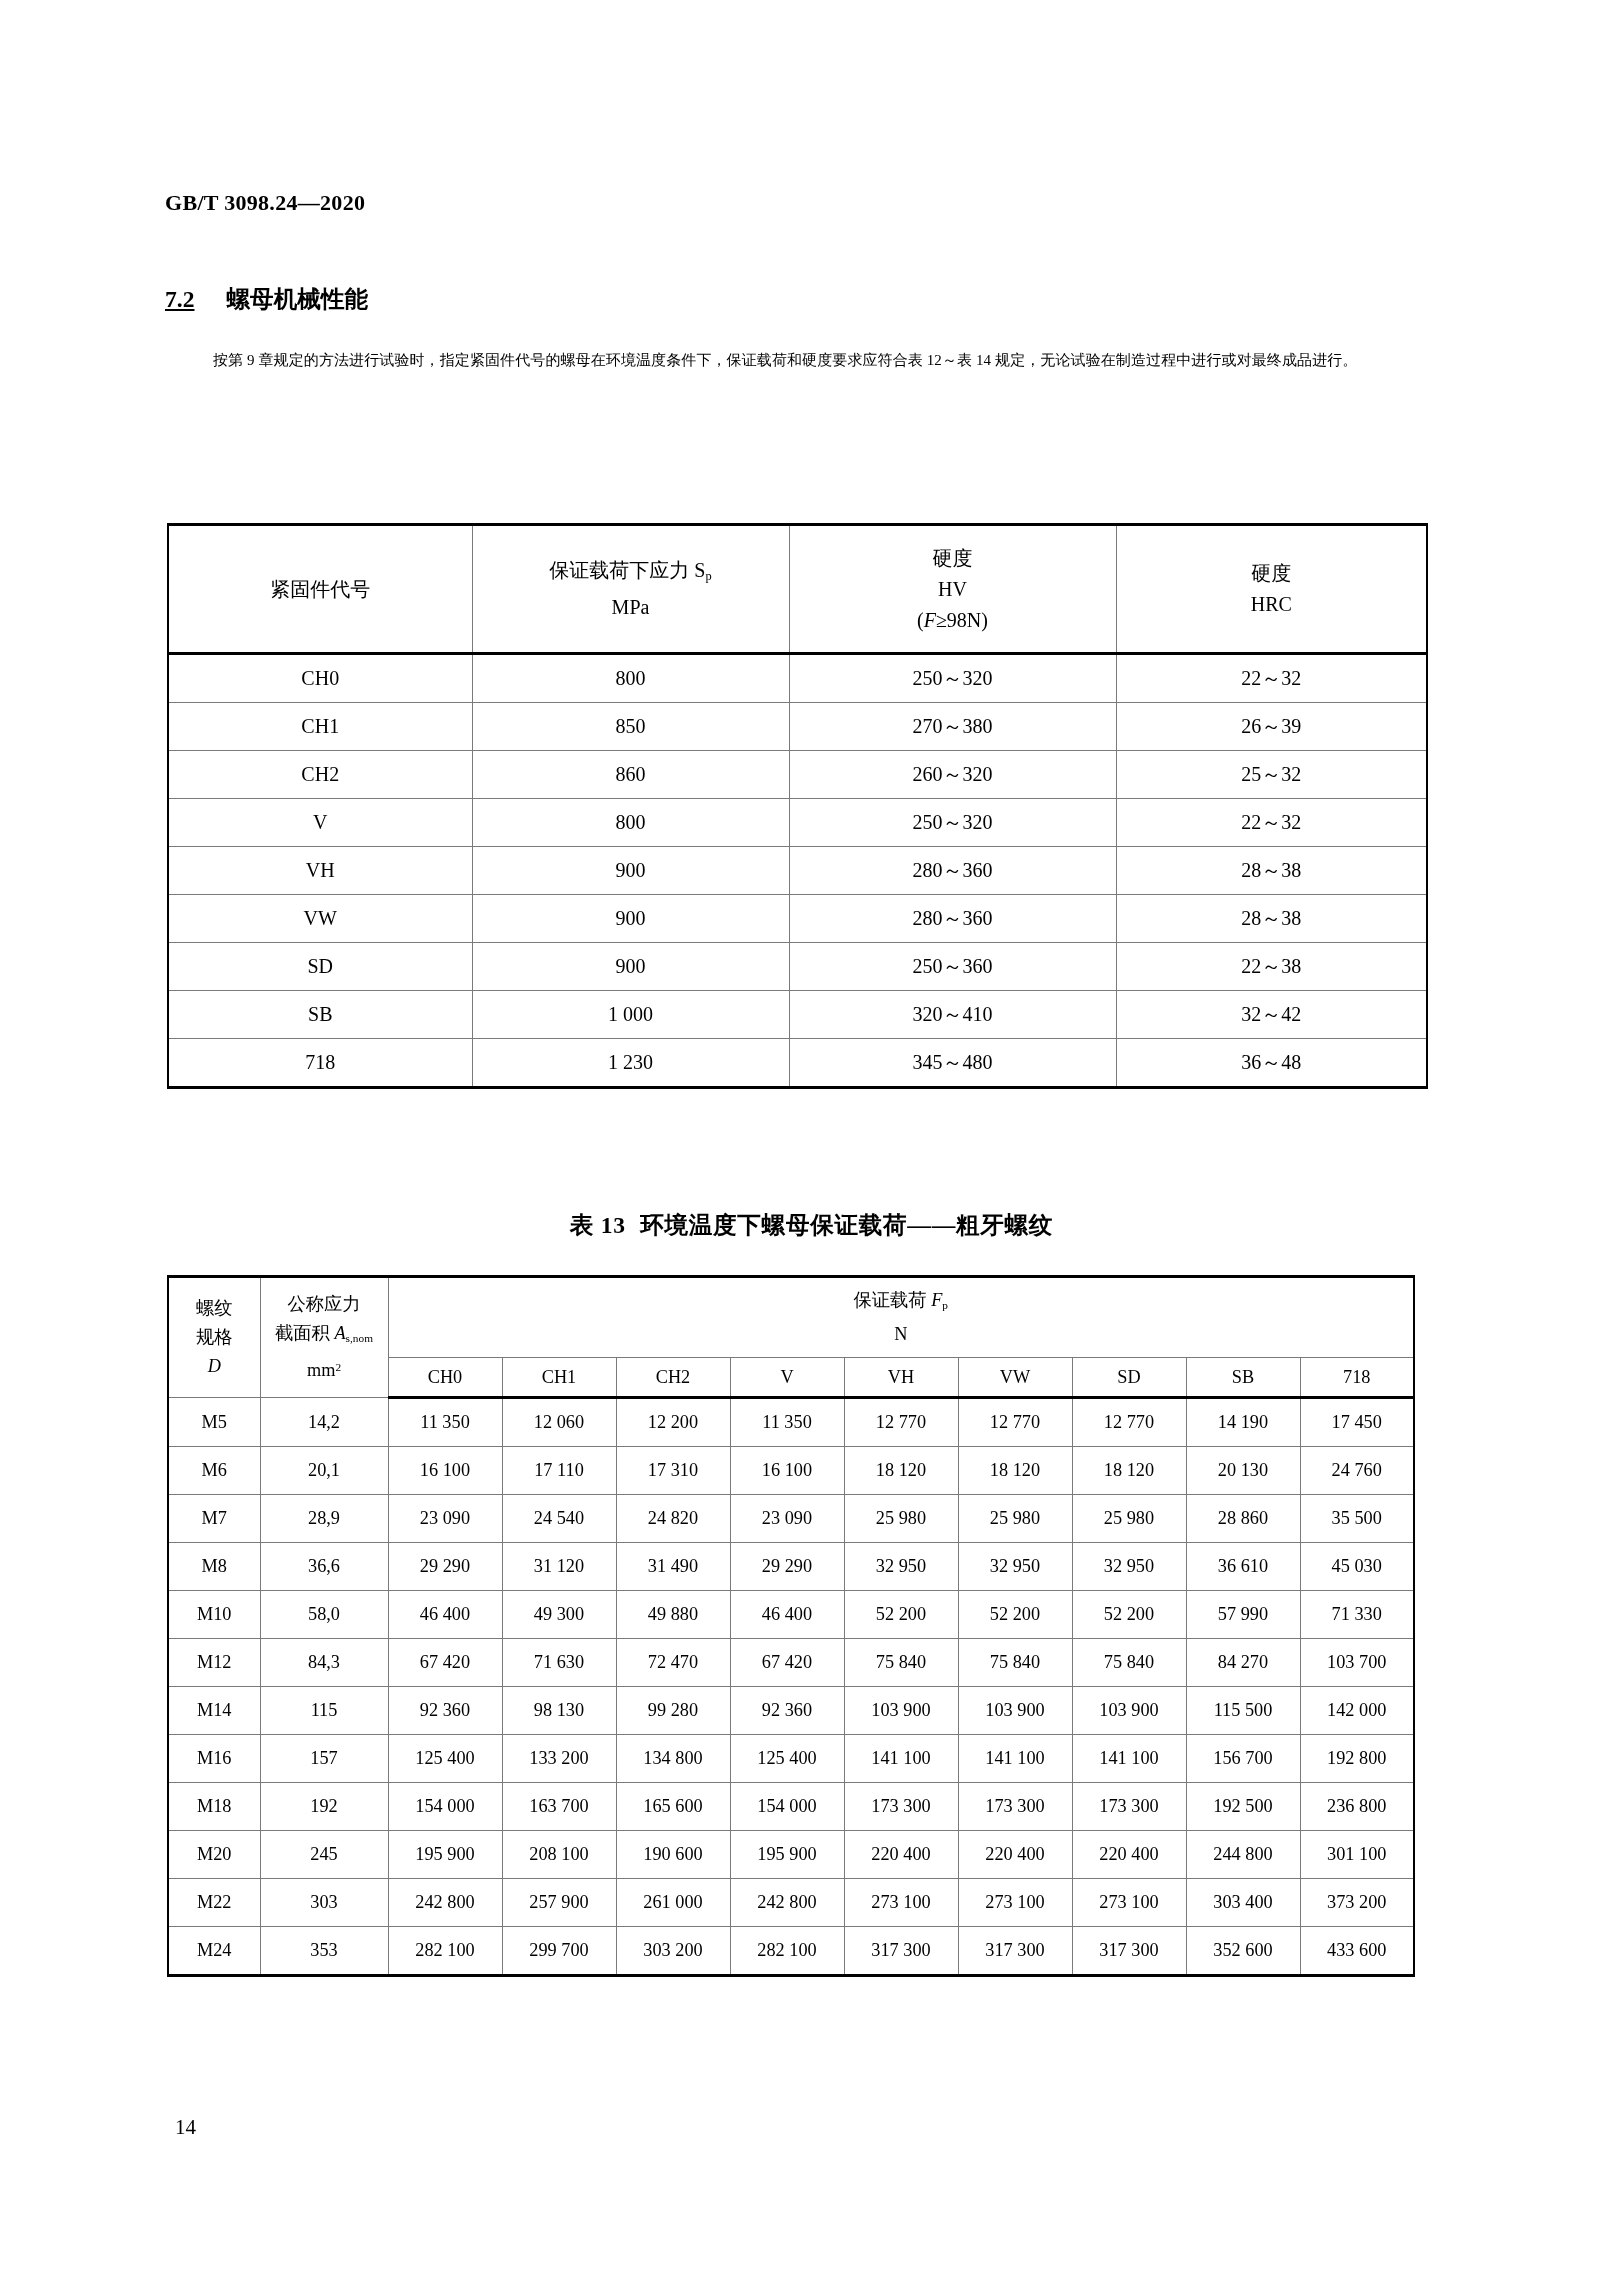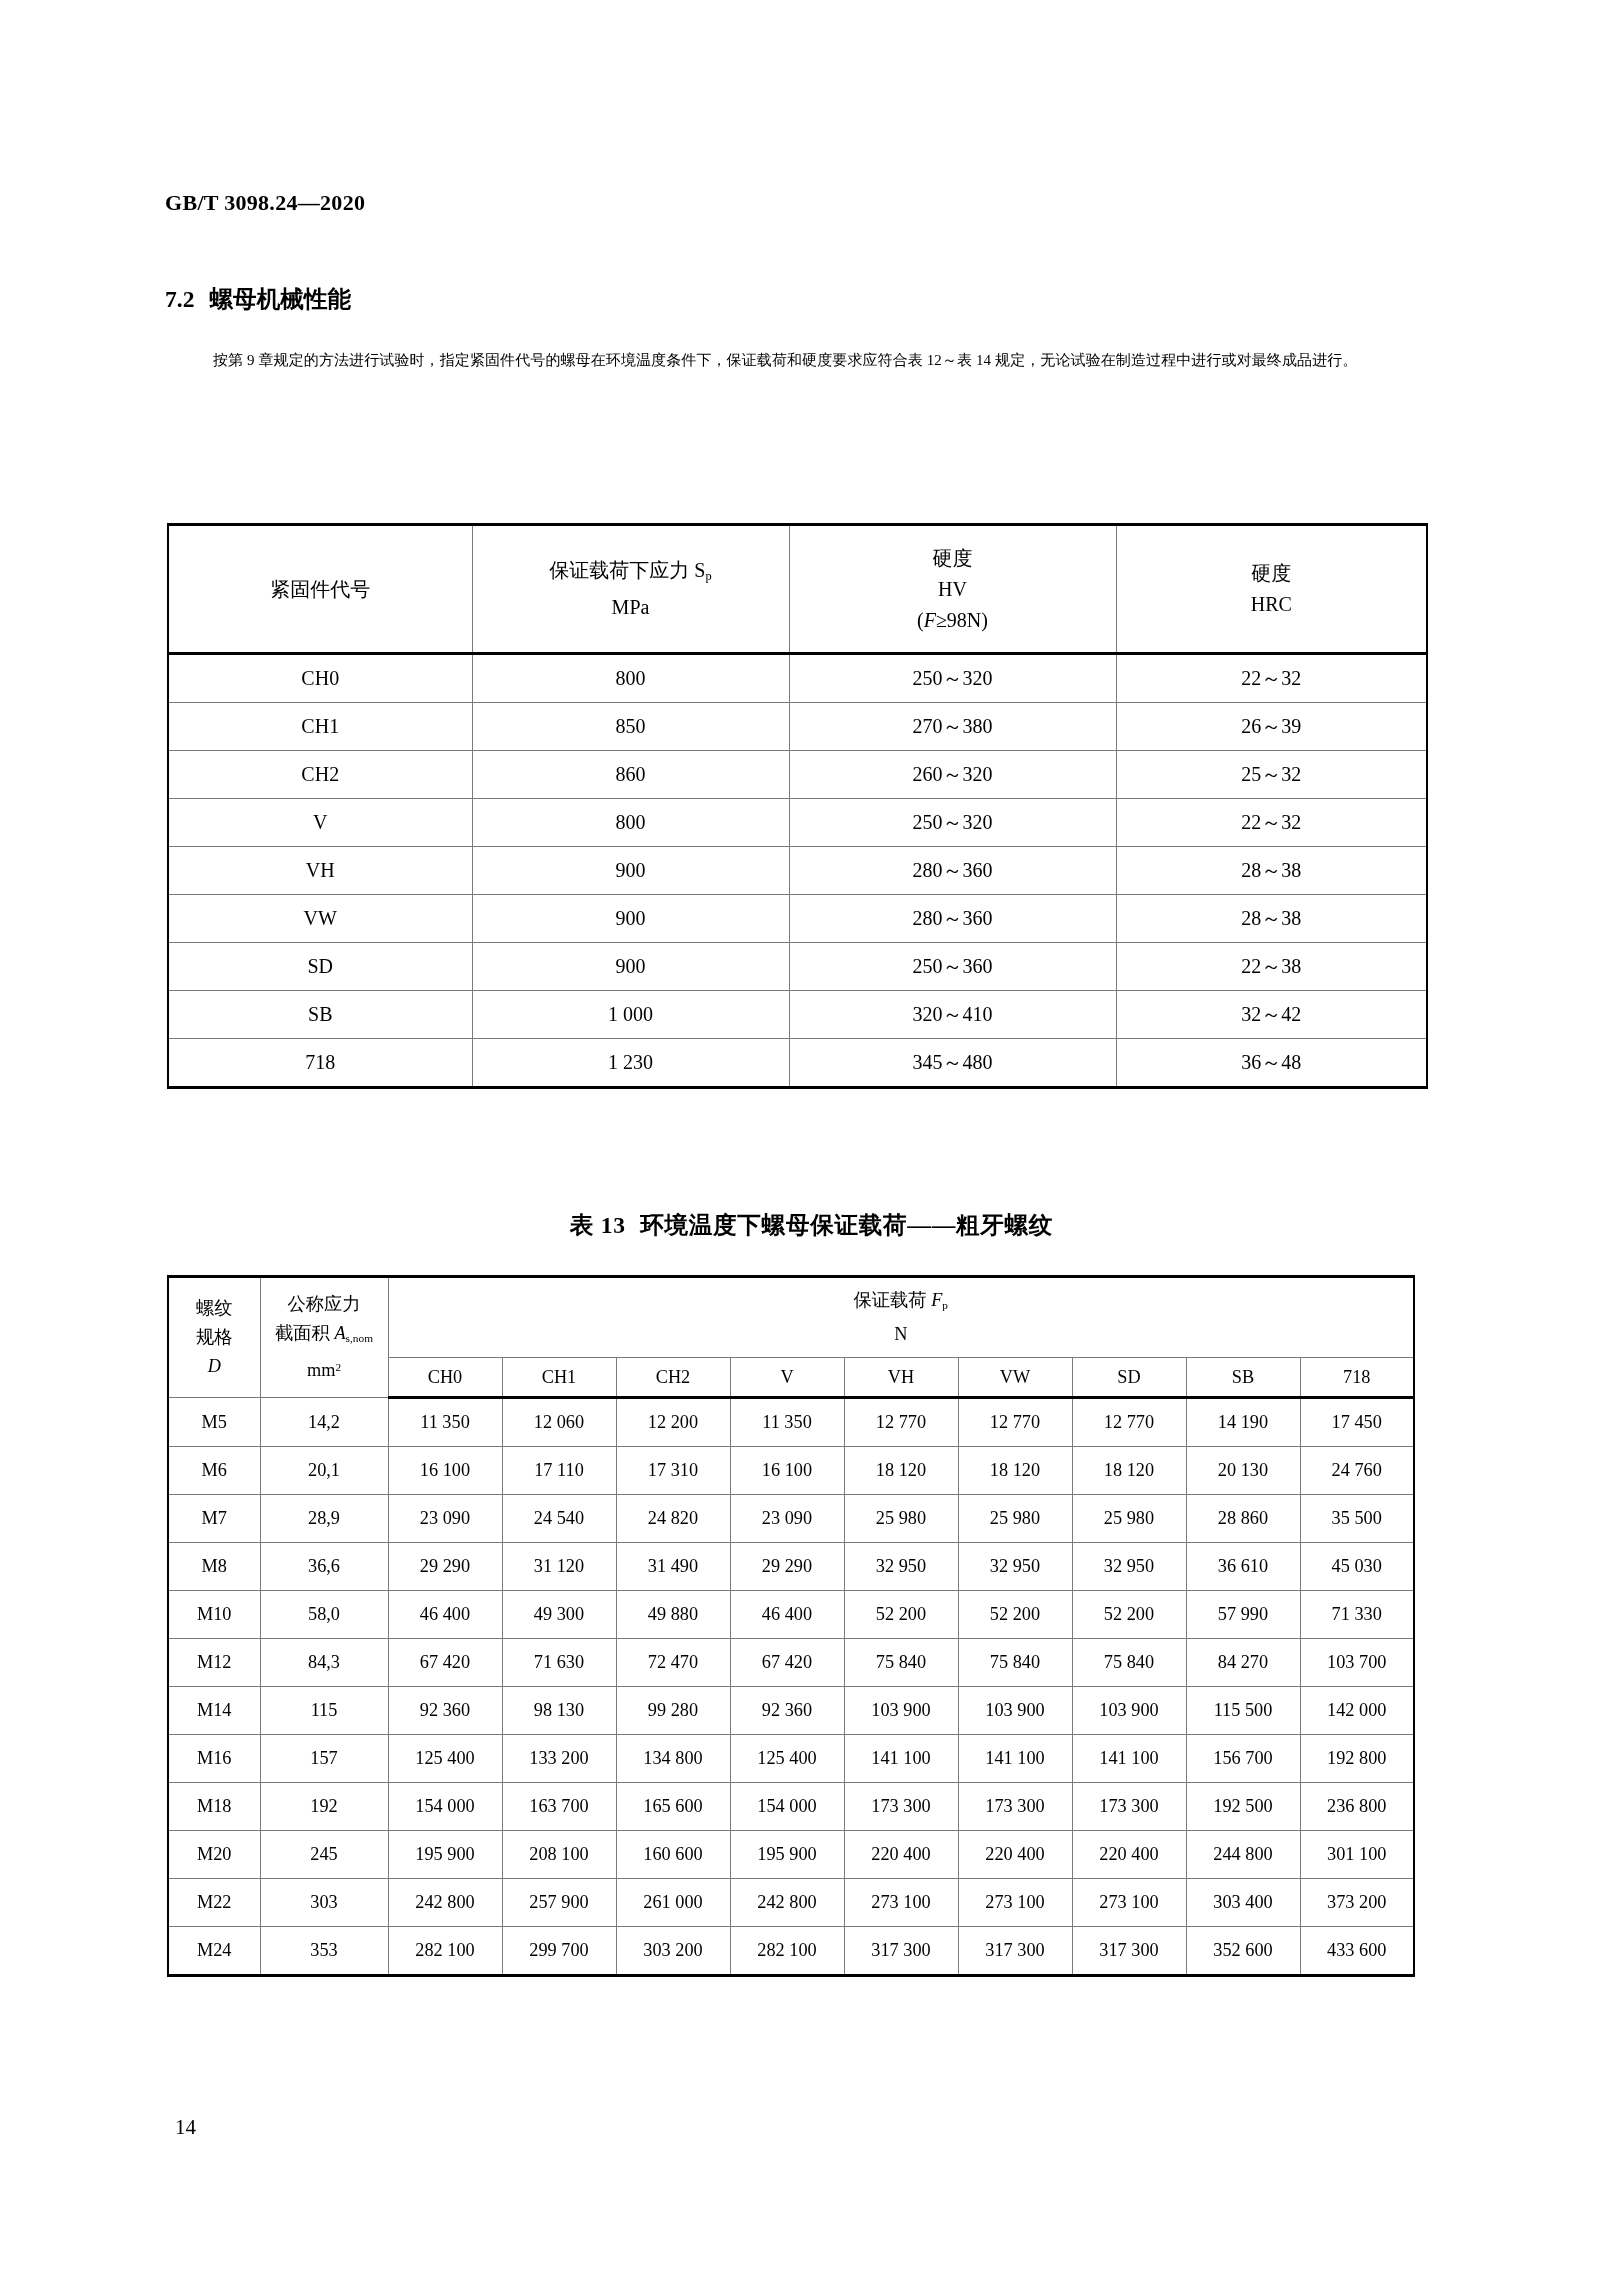--- a/index.html
+++ b/index.html
@@ -32,21 +32,21 @@
 
   
   .clause-heading {
     position: absolute;
     left: 165px;
     top: 283px;
     font-size: 23.6px;
     font-weight: bold;
     white-space: nowrap;
   }
-  .clause-heading .num { margin-right: 15px; }
+  .clause-heading .num { margin-right: 32px; text-decoration: underline; }
 
   
   .body-para {
     position: absolute;
     left: 165px;
     top: 340px;
     width: 1293px;
     font-size: 15px;
     line-height: 41px;
     text-align: justify;
@@ -401,21 +401,21 @@
             <td>173 300</td>
             <td>173 300</td>
             <td>192 500</td>
             <td>236 800</td>
           </tr>
           <tr>
             <td>M20</td>
             <td>245</td>
             <td>195 900</td>
             <td>208 100</td>
-            <td>160 600</td>
+            <td>190 600</td>
             <td>195 900</td>
             <td>220 400</td>
             <td>220 400</td>
             <td>220 400</td>
             <td>244 800</td>
             <td>301 100</td>
           </tr>
           <tr>
             <td>M22</td>
             <td>303</td>

